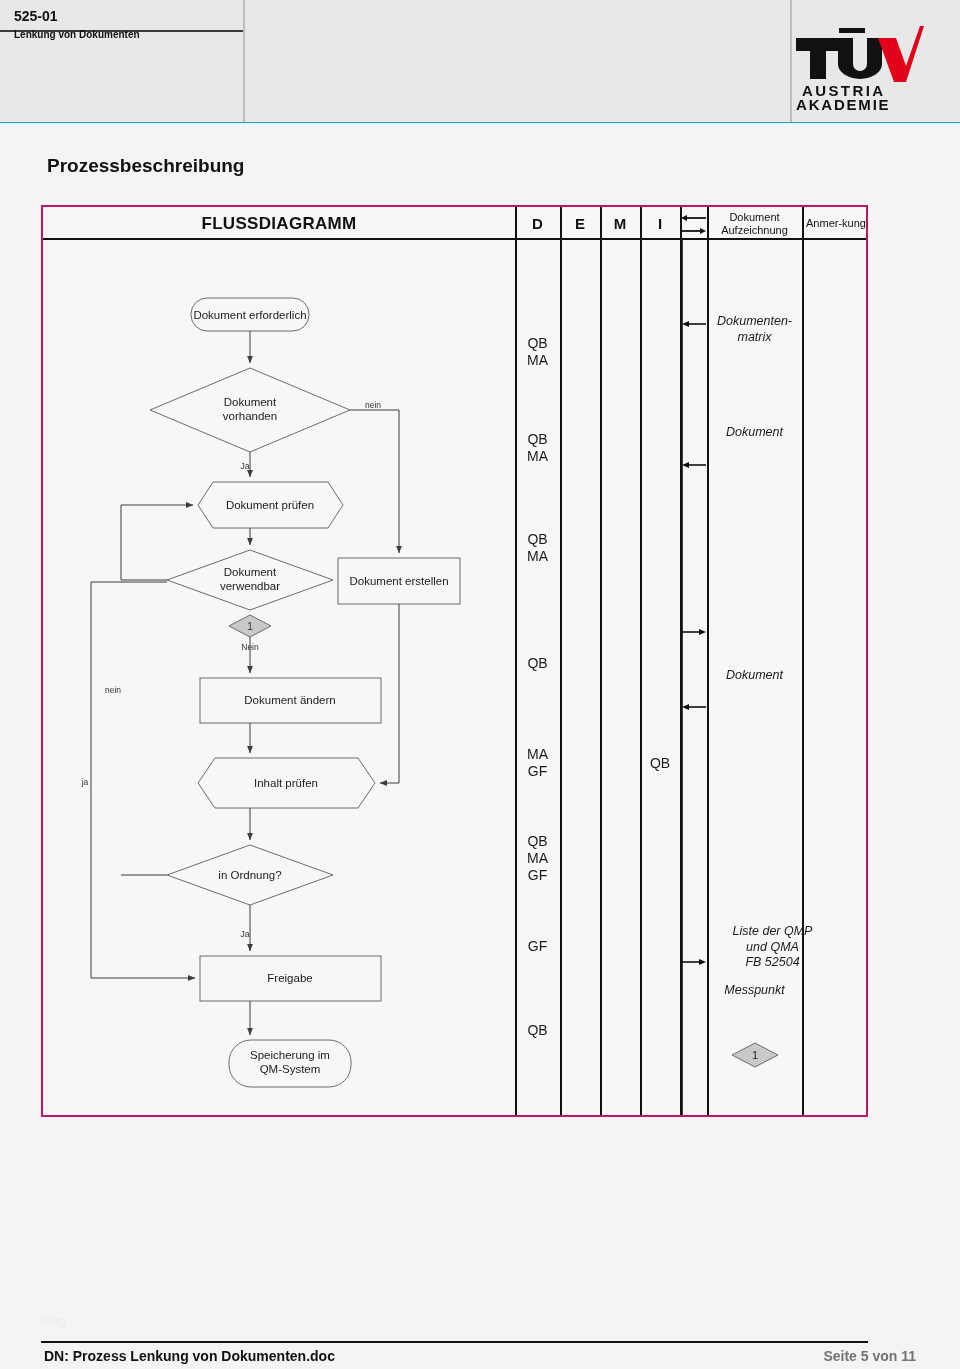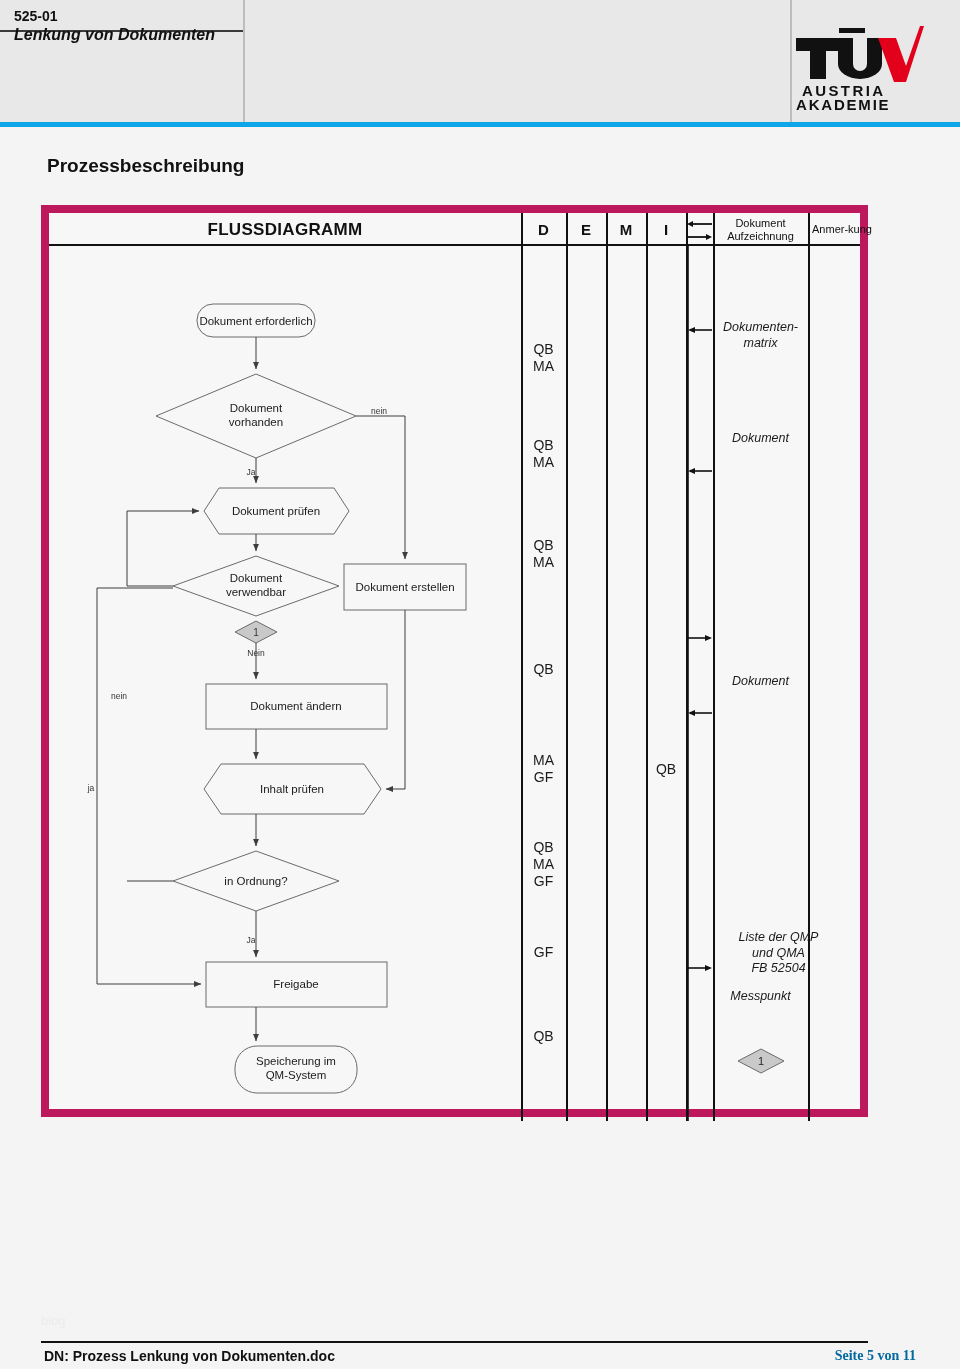--- a/index.html
+++ b/index.html
@@ -12,30 +12,30 @@
     overflow:hidden;
   }
   .page{
     position:absolute;left:0;top:0;width:960px;height:1369px;
     background:#f4f4f4;
   }
   
   .hdr{
     position:absolute;left:0;top:0;width:960px;height:122px;
     background:#e8e8e8;
-    border-bottom:5px solid #0ea5e9;
+    border-bottom:1px solid #0ea5e9;
   }
   .hdr-left{
     position:absolute;left:14px;top:8px;width:230px;
   }
   .hdr-code{
     font-size:14px;font-weight:bold;color:#111;line-height:17px;letter-spacing:0px;
   }
   .hdr-sub{
-    font-size:16px;font-weight:bold;color:#111;line-height:19px;font-style:italic;
+    font-size:10px;font-weight:bold;color:#111;line-height:19px;
   }
   .hdr-rule{
     position:absolute;left:0;top:30px;width:243px;height:2px;background:#3a3a3a;
   }
   .hdr-vrule{
     position:absolute;left:243px;top:0;width:2px;height:122px;background:#bdbdbd;
   }
   .hdr-vrule2{
     position:absolute;left:790px;top:0;width:2px;height:122px;background:#bdbdbd;
   }
@@ -50,21 +50,21 @@
   }
   .logo svg{display:block;}
   
   .proz{
     position:absolute;left:47px;top:155px;
     font-size:19px;font-weight:bold;color:#111;
   }
   
   .tbl{
     position:absolute;left:41px;top:205px;width:827px;height:912px;
-    border:8px solid #be185d;
+    border:2px solid #be185d;
     box-sizing:border-box;
     background:#f7f7f7;
   }
   .thead{
     position:absolute;left:0;top:0;width:100%;height:33px;
     border-bottom:2px solid #111;box-sizing:border-box;
   }
   .vline{
     position:absolute;top:0;width:2px;background:#111;
   }
@@ -94,21 +94,21 @@
   .fwater{
     position:absolute;left:41px;top:1313px;font-size:13px;color:#ececec;
   }
   .frule{
     position:absolute;left:41px;top:1341px;width:827px;height:2px;background:#111;
   }
   .fleft{
     position:absolute;left:44px;top:1348px;font-size:14px;font-weight:bold;color:#111;
   }
   .fright{
-    position:absolute;right:44px;top:1348px;font-size:14px;font-weight:bold;color:#0369a1;font-family:Liberation Serif, serif;
+    position:absolute;right:44px;top:1348px;font-size:14px;font-weight:bold;color:#737373;
   }
 </style>
 </head>
 <body>
 
 <div class="page">
 
   <div class="hdr">
     <div class="hdr-rule"></div>
     <div class="hdr-vrule"></div>

